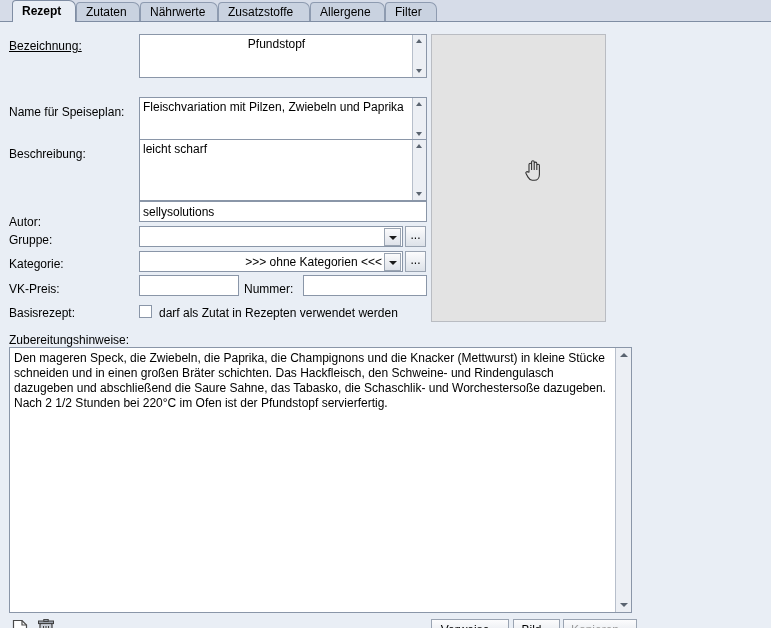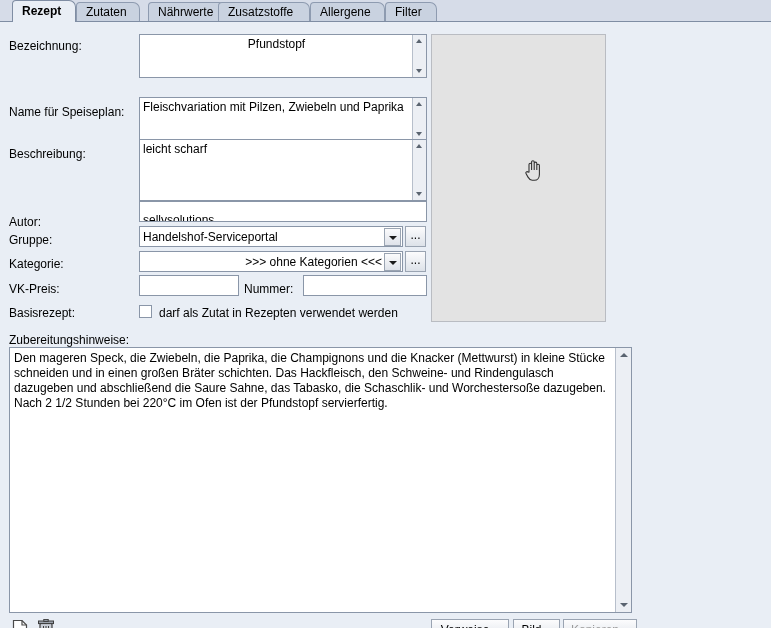--- a/index.html
+++ b/index.html
@@ -139,21 +139,21 @@
   }
 
   
   .inp {
     position: absolute;
     background: #ffffff;
     border: 1px solid #8a96a8;
     box-sizing: border-box;
     font-size: 12px;
     line-height: 20px;
-    padding: 8px 3px;
+    padding: 0 3px;
     color: #000;
     overflow: hidden;
     white-space: nowrap;
   }
 
   
   .combo {
     position: absolute;
     background: #ffffff;
     border: 1px solid #8a96a8;
@@ -294,38 +294,38 @@
 
 <div class="app">
 
   <div class="tabstrip">
     <div class="tab active" style="left:12px; width:64px;">
       <span>Rezept</span>
     </div>
     <div class="tab" style="left:76px; width:64px;">
       <span>Zutaten</span>
     </div>
-    <div class="tab" style="left:140px; width:78px;margin-left:8px;">
+    <div class="tab" style="left:140px; width:78px;">
       <span>Nährwerte</span>
     </div>
     <div class="tab" style="left:218px; width:92px;">
       <span>Zusatzstoffe</span>
     </div>
     <div class="tab" style="left:310px; width:75px;">
       <span>Allergene</span>
     </div>
     <div class="tab" style="left:385px; width:52px;">
       <span>Filter</span>
     </div>
   </div>
 
   <div class="panel">
     <div class="panel-inner">
 
-      <div class="lbl" style="left:6px; top:14px;">Bezeichnung:</div>
+      <div class="lbl" style="left:6px; top:14px;text-decoration:underline;">Bezeichnung:</div>
       <div class="ta" style="left:136px; top:9px; width:288px; height:44px;text-align:center;">
         <div class="txt">Pfundstopf</div>
         <div class="vsb">
           <div class="arrow up"></div>
           <div class="arrow down"></div>
         </div>
       </div>
 
       <div class="lbl" style="left:6px; top:80px;">Name für Speiseplan:</div>
       <div class="ta" style="left:136px; top:72px; width:288px; height:44px;">
@@ -343,21 +343,20 @@
           <div class="arrow up"></div>
           <div class="arrow down"></div>
         </div>
       </div>
 
       <div class="lbl" style="left:6px; top:183px;margin-top:7px;">Autor:</div>
       <div class="inp" style="left:136px; top:176px; width:288px; height:21px;">sellysolutions</div>
 
       <div class="lbl" style="left:6px; top:208px;">Gruppe:</div>
       <div class="combo" style="left:136px; top:201px; width:264px; height:21px;">
-        <div class="cval">Handelshof-Serviceportal</div>
         <div class="cbtn"></div>
       </div>
       <div class="ell" style="left:402px; top:201px;">...</div>
 
       <div class="lbl" style="left:6px; top:232px;">Kategorie:</div>
       <div class="combo" style="left:136px; top:226px; width:264px; height:21px;text-align:right;">
         <div class="cval">&gt;&gt;&gt; ohne Kategorien &lt;&lt;&lt;</div>
         <div class="cbtn"></div>
       </div>
       <div class="ell" style="left:402px; top:226px;">...</div>

